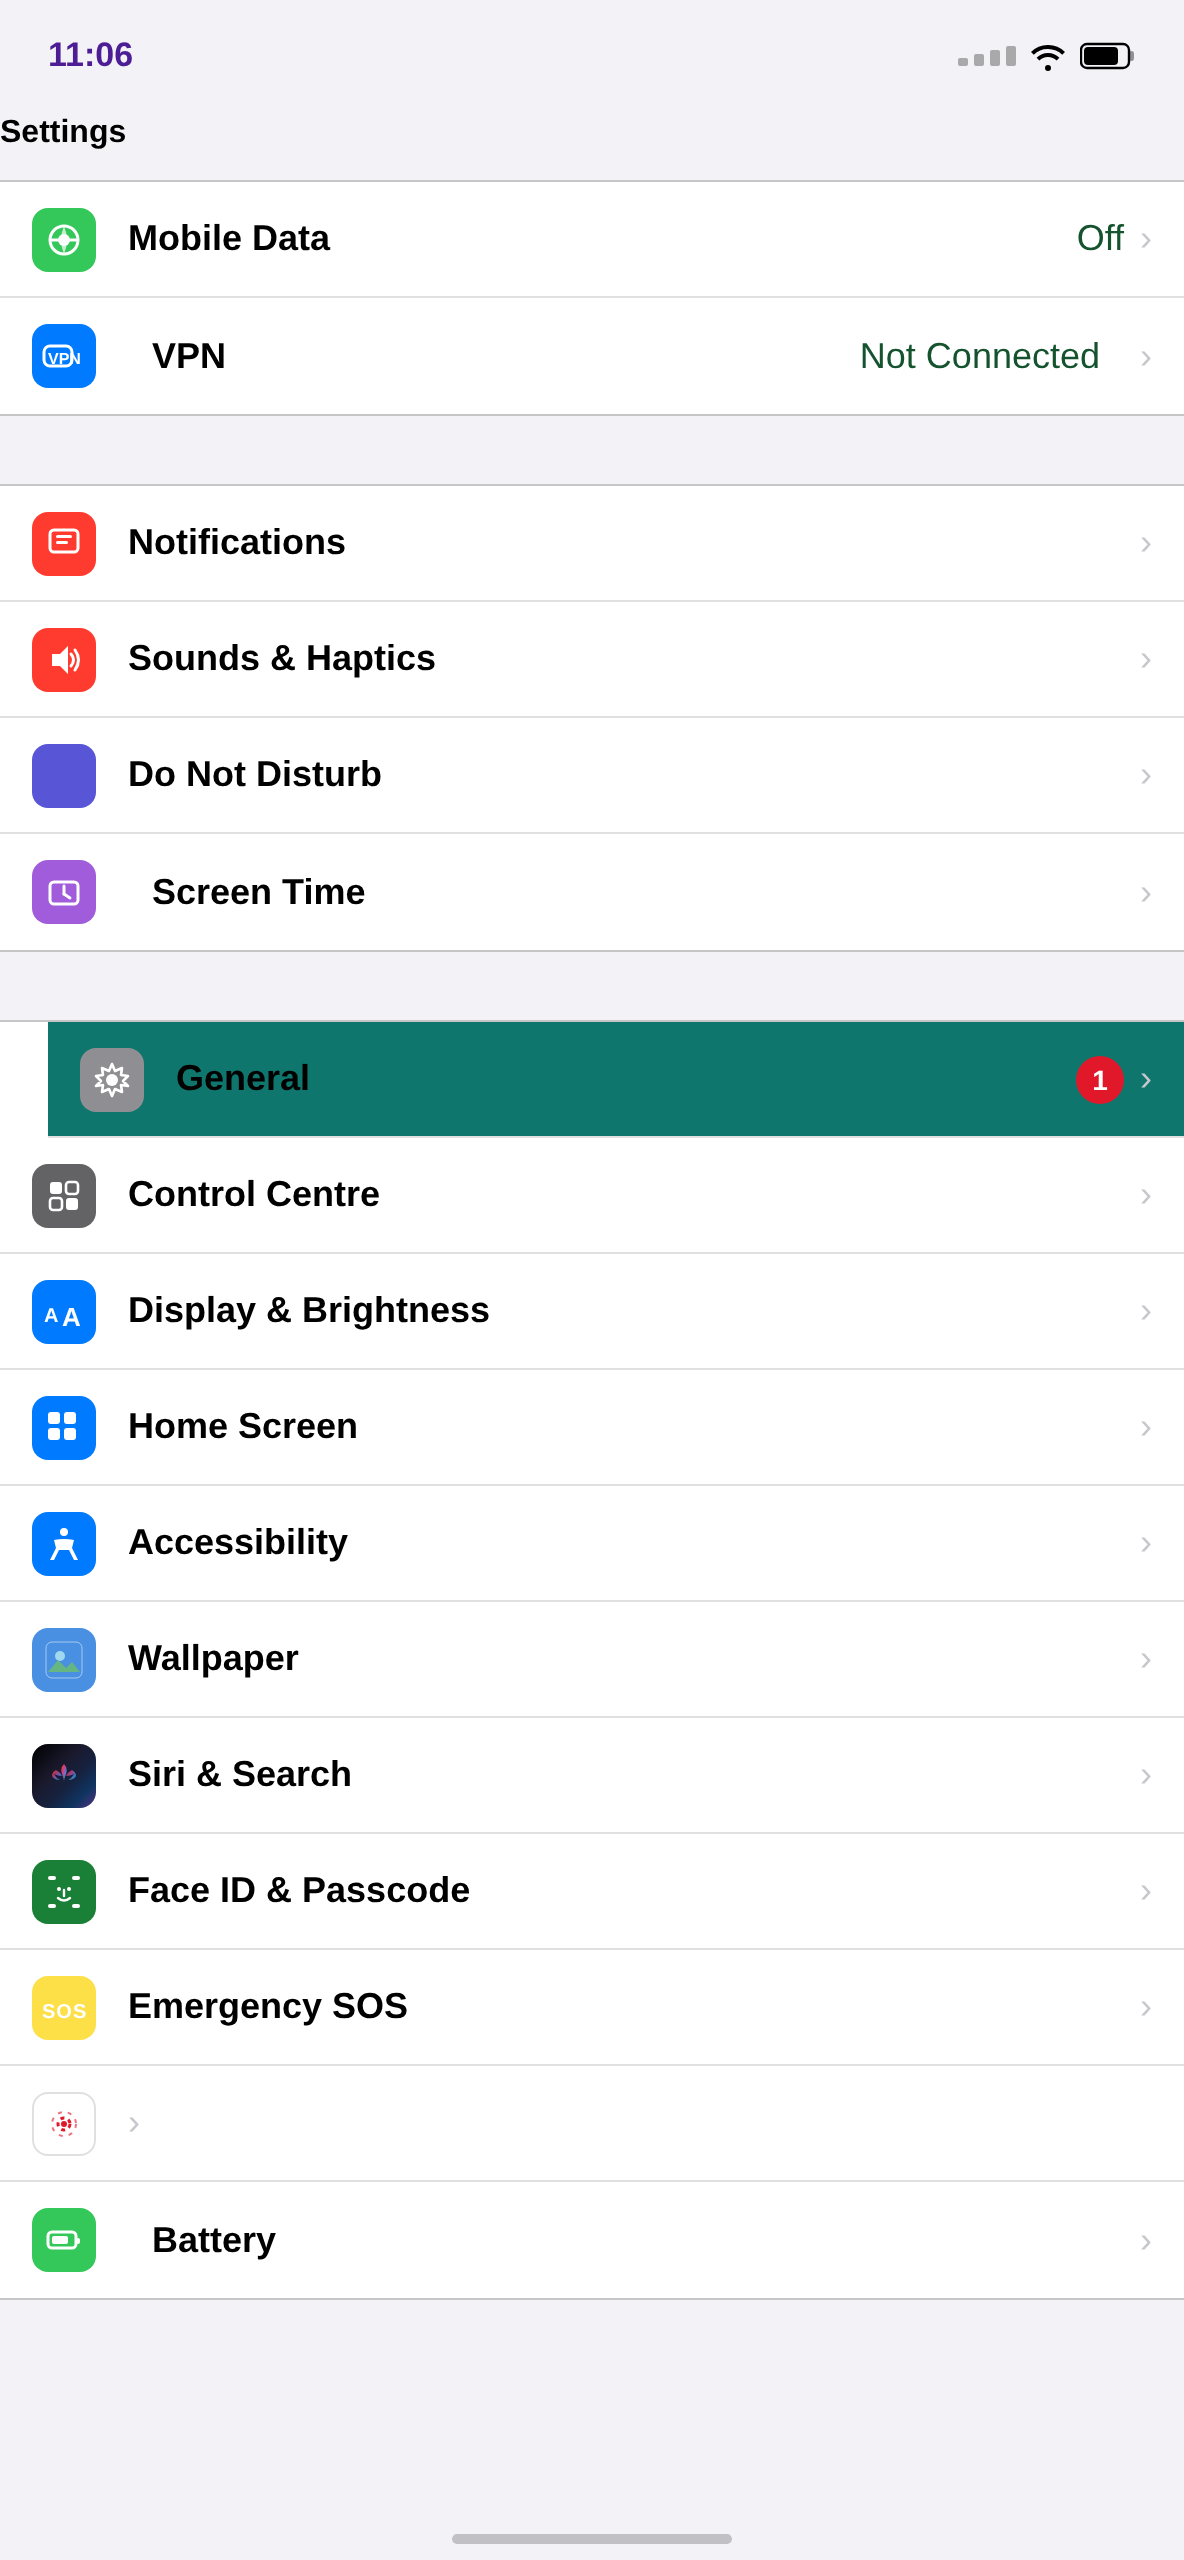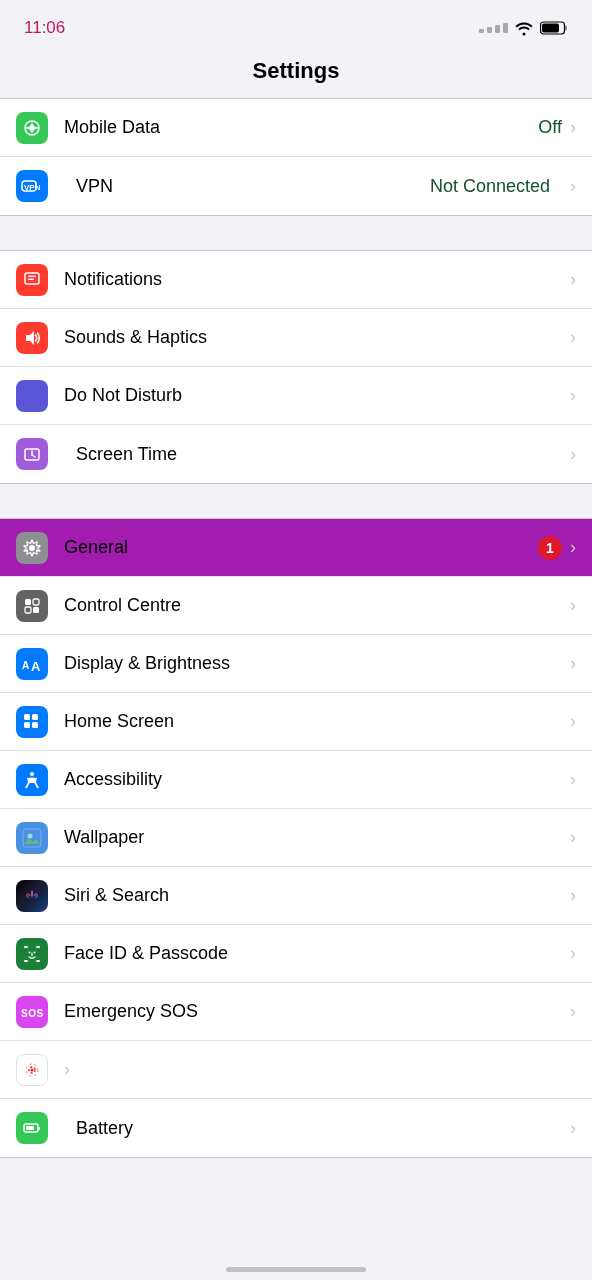--- a/index.html
+++ b/index.html
@@ -16,44 +16,44 @@
     .status-bar {
       background: #f2f2f7;
       display: flex;
       justify-content: space-between;
       align-items: center;
       padding: 12px 24px 6px 24px;
       height: 50px;
     }
     .status-time {
       font-size: 17px;
-      font-weight: 400;
-      color: #be185d;
+      font-weight: 700;
+      color: #4c1d95;
     }
     .status-icons {
       display: flex;
       align-items: center;
       gap: 6px;
     }
     .signal-dots {
       display: flex; gap: 3px; align-items: flex-end;
     }
     .signal-dot {
       width: 5px;
       background: #000;
       border-radius: 1px;
     }
     .wifi-icon svg, .battery-icon svg { display: block; }
 
     
     .nav-title {
       background: #f2f2f7;
-      text-align: center;
+      text-align: left;
       padding: 8px 0 14px 0;
-      font-size: 22px;
+      font-size: 16px;
       font-weight: 700;
       color: #000;
     }
 
     
     .section {
       background: #f2f2f7;
       padding: 0;
       margin-bottom: 0;
     }
@@ -75,39 +75,40 @@
       padding: 0 16px;
       border-bottom: 0.5px solid #e0e0e3;
       position: relative;
       cursor: pointer;
     }
     .settings-row:last-child {
       border-bottom: none;
       gap: 12px;
     }
     .settings-row.highlighted {
-      background: #a21caf;
+      background: #0f766e;
+      margin-left: 24px;
     }
 
     .row-icon {
       width: 32px;
       height: 32px;
       border-radius: 8px;
       display: flex;
       align-items: center;
       justify-content: center;
       margin-right: 16px;
       flex-shrink: 0;
     }
 
     .row-label {
       flex: 1;
       font-size: 18px;
       color: #000;
-      font-weight: 400;
+      font-weight: 700;
     }
 
     .row-value {
       font-size: 18px;
       color: #14532d;
       margin-right: 8px;
     }
 
     .row-badge {
       background: #e0182a;
@@ -130,21 +131,21 @@
     }
 
     
     .icon-blue { background: #007aff; }
     .icon-green { background: #34c759; }
     .icon-red { background: #ff3b30; }
     .icon-gray { background: #8e8e93; }
     .icon-toggle-gray { background: #636366; }
     .icon-aa-blue { background: #007aff; }
     .icon-face-id { background: #1a7f37; }
-    .icon-sos-red { background: #d946ef; }
+    .icon-sos-red { background: #fde047; }
     .icon-exposure { background: #fff; border: 1.5px solid #e0e0e3; }
     .icon-battery-green { background: #34c759; }
     .icon-wallpaper { background: #4a90e2; }
     .icon-screen-time { background: #a05cda; }
     .icon-vpn { background: #007aff; }
     .icon-do-not-disturb { background: #5856d6; }
 
     
     .home-indicator {
       position: fixed;

